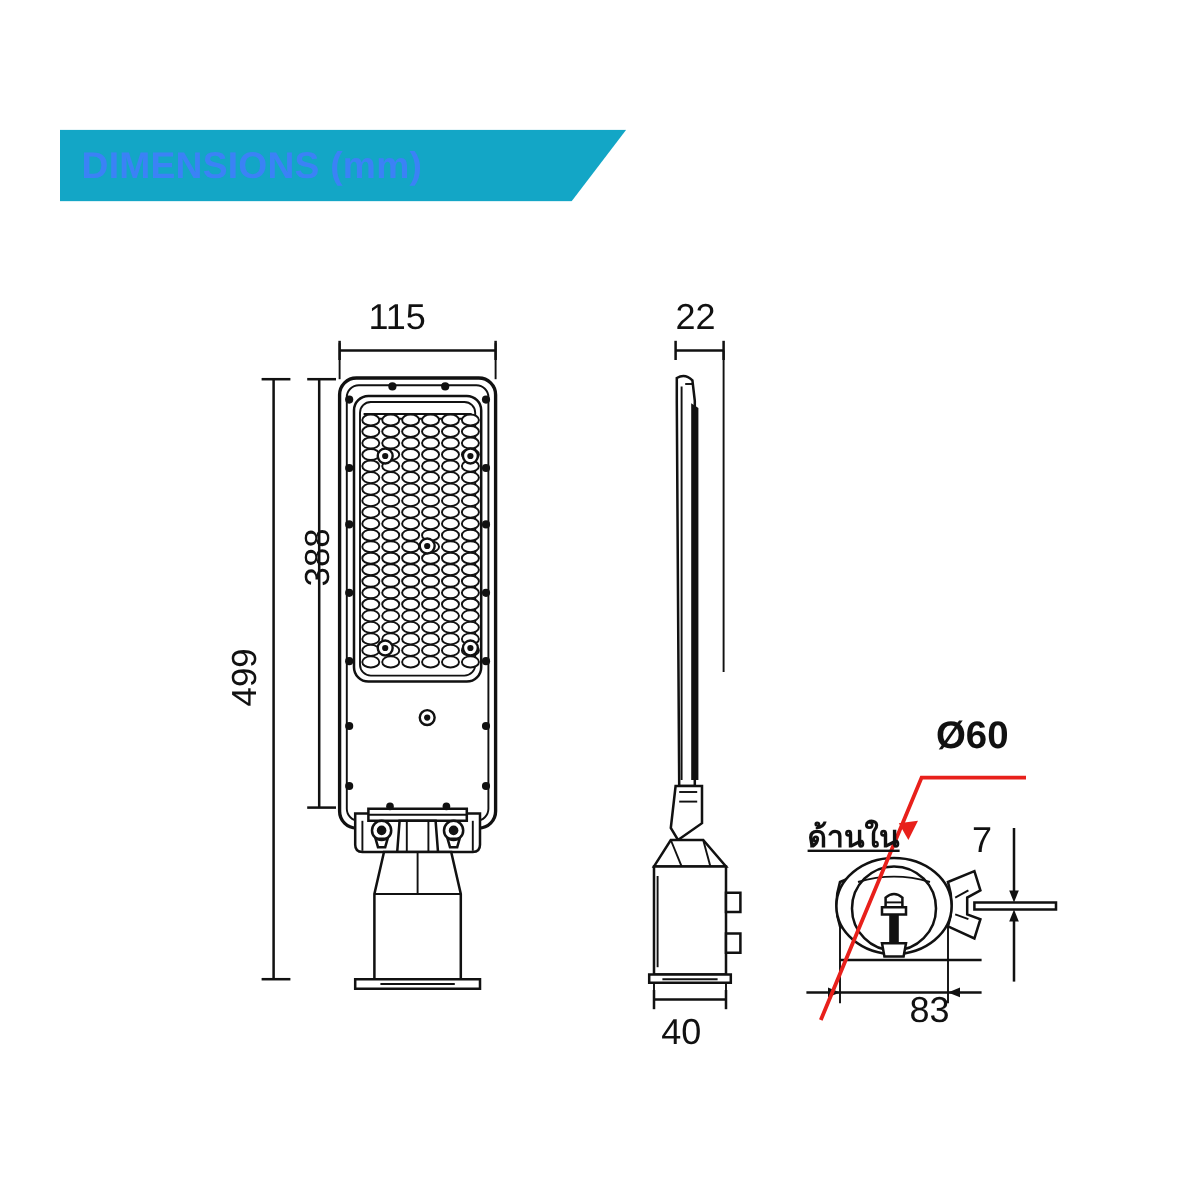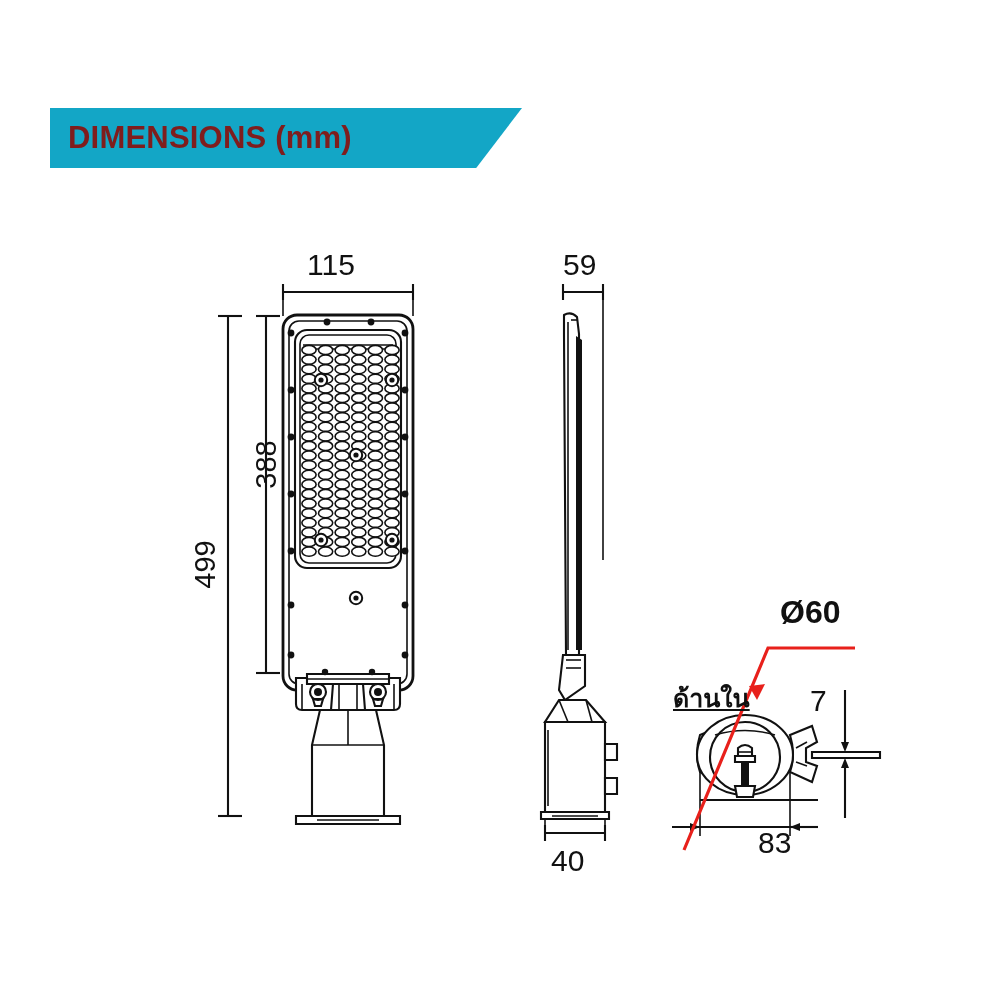--- a/index.html
+++ b/index.html
@@ -54,21 +54,21 @@
   .redln{stroke:#E8201B;fill:none;stroke-width:3.2;}
   .redfill{fill:#E8201B;}
 </style>
 </head>
 <body>
 
 <div id="page">
 
   <div class="banner-wrap">
     <div class="banner-shape" style="background: rgb(19, 166, 198);"></div>
-    <div class="banner-text" style="color: #7f1d1d;">DIMENSIONS (mm)</div>
+    <div class="banner-text" style="color: #3b82f6;">DIMENSIONS (mm)</div>
   </div>
 
   <svg width="1000" height="1000" viewBox="0 0 1000 1000">
 
     <g>
 
       <path class="ln thin" d="M283,286 L283,316"></path>
       <path class="ln thin" d="M413,286 L413,316"></path>
 
       <path class="ln med" d="M283,292 L413,292"></path>
@@ -399,21 +399,21 @@
     </g>
 
   </svg>
 
   <div class="dimtext" style="left:307px;top:250px;font-size:30px;">115</div>
 
   <div class="dimtext vtext" style="left:216px;top:450px;width:100px;text-align:center;font-size:29px;">388</div>
 
   <div class="dimtext vtext" style="left:155px;top:550px;width:100px;text-align:center;font-size:29px;">499</div>
 
-  <div class="dimtext" style="left:563px;top:250px;font-size:30px;">59</div>
+  <div class="dimtext" style="left:563px;top:250px;font-size:30px;">22</div>
 
   <div class="dimtext" style="left:551px;top:846px;font-size:30px;">40</div>
 
   <div class="dimtext" style="left:780px;top:596px;font-size:32px;font-weight:bold;">Ø60</div>
 
   <div class="dimtext" style="left:810px;top:686px;font-size:30px;">7</div>
 
   <div class="dimtext" style="left:758px;top:828px;font-size:30px;">83</div>
 
   <div class="dimtext" style="left:673px;top:686px;font-size:25px;font-weight:bold;text-decoration:underline;">ด้านใน</div>

